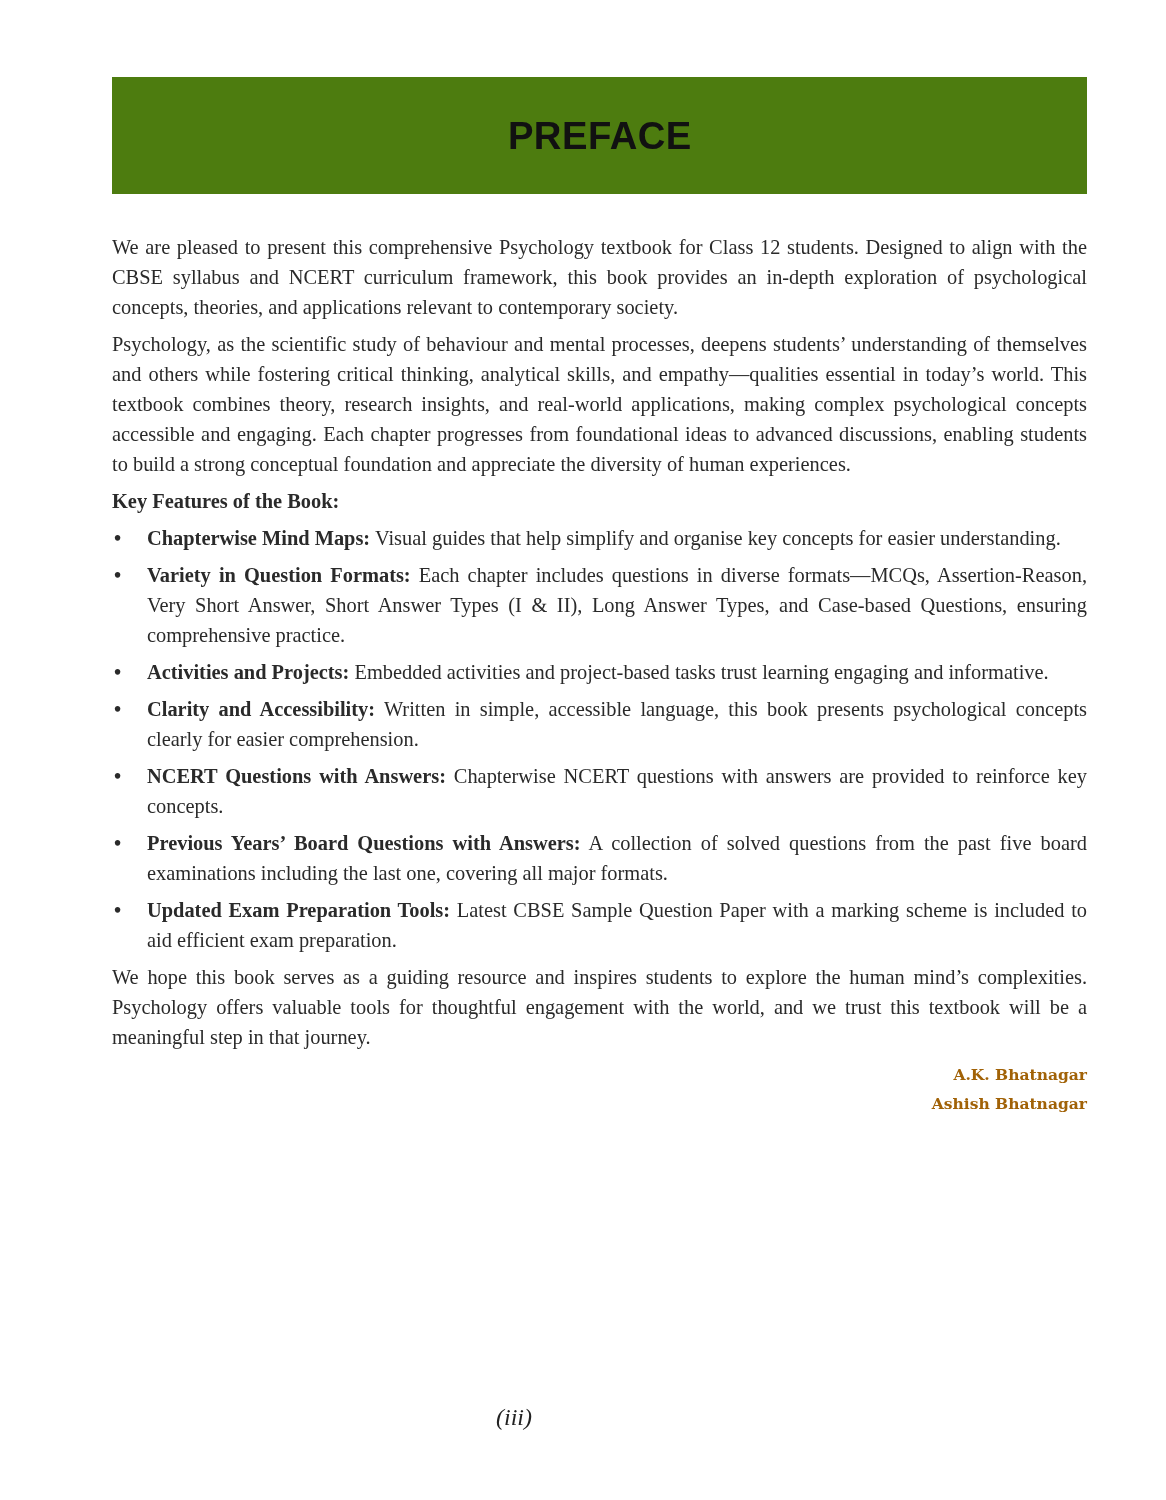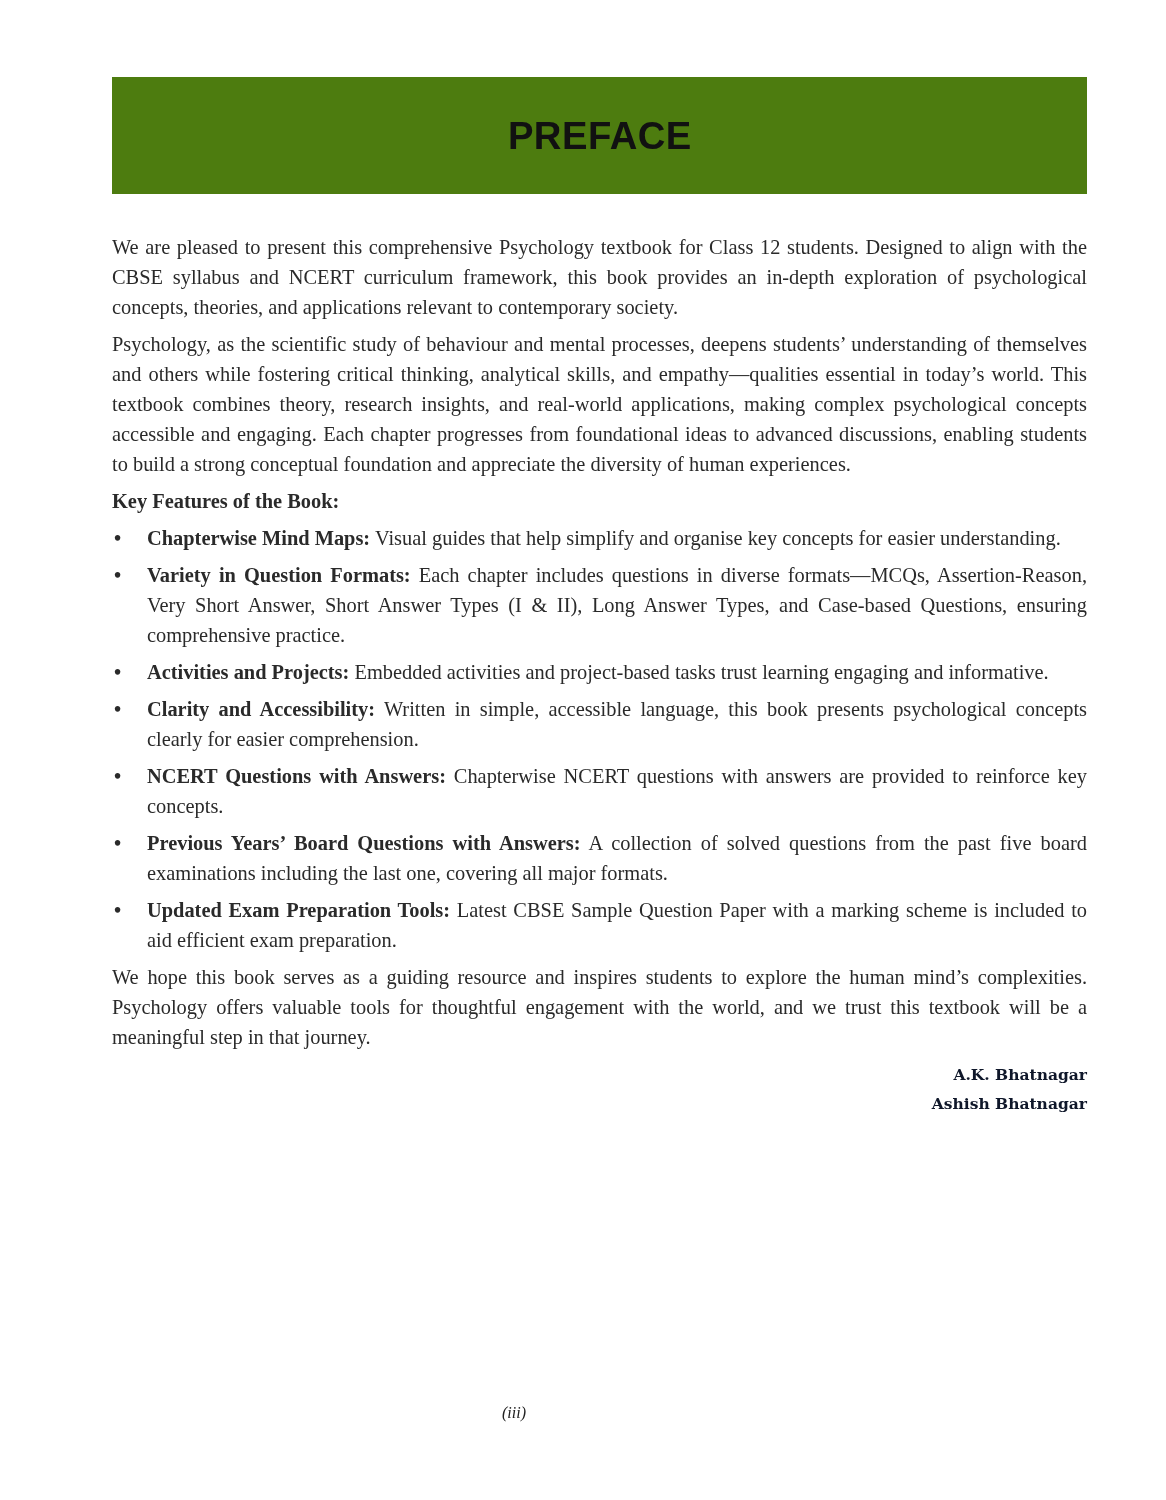--- a/index.html
+++ b/index.html
@@ -71,31 +71,31 @@
     ul.features li .feat-title {
       font-weight: bold;
     }
     .signature {
       margin-top: 8px;
       text-align: right;
       font-family: "DejaVu Serif", serif;
       font-weight: bold;
       font-size: 15.5px;
       line-height: 29px;
-      color: #0f172a;
+      color: #a16207;
     }
     .folio {
       position: absolute;
       left: 0;
       width: 1028px;
       top: 1404px;
       text-align: center;
       font-family: "Liberation Serif", serif;
       font-style: italic;
-      font-size: 16px;
+      font-size: 24px;
       color: #222222;
     }
   </style>
 </head>
 <body>
 
 <div class="page">
   <div class="title-band">
     <h1>PREFACE</h1>
   </div>

